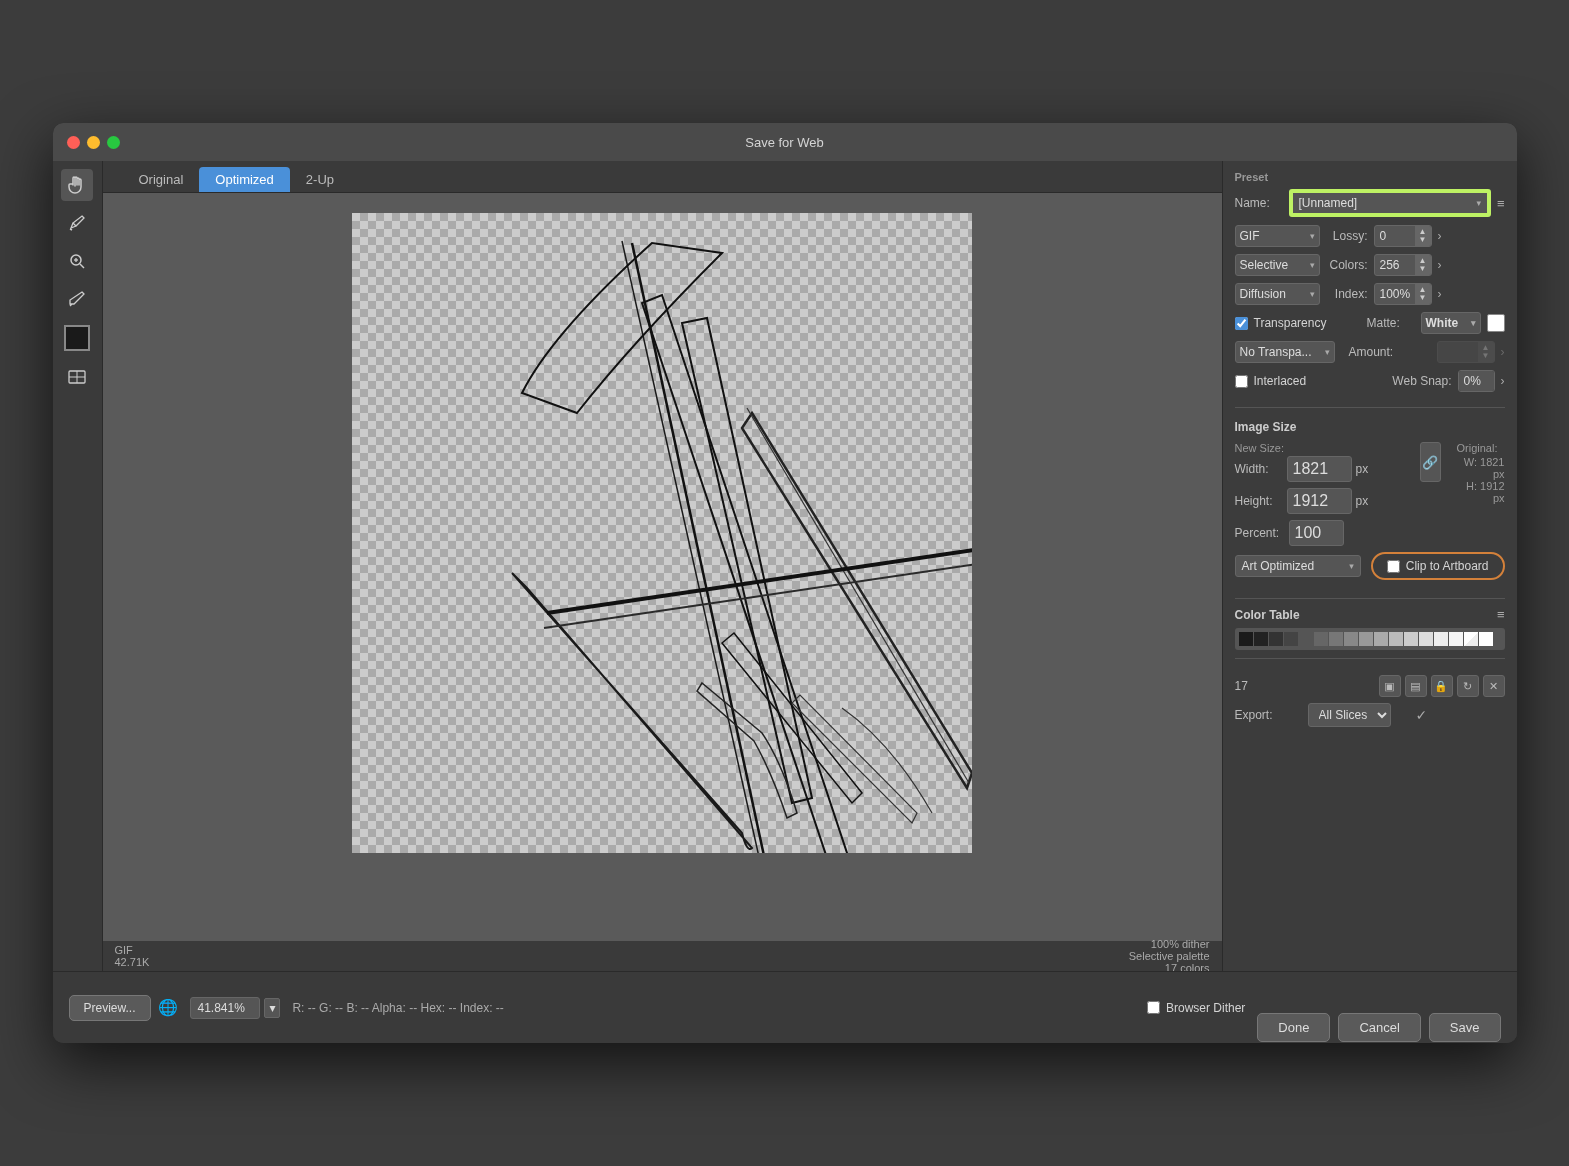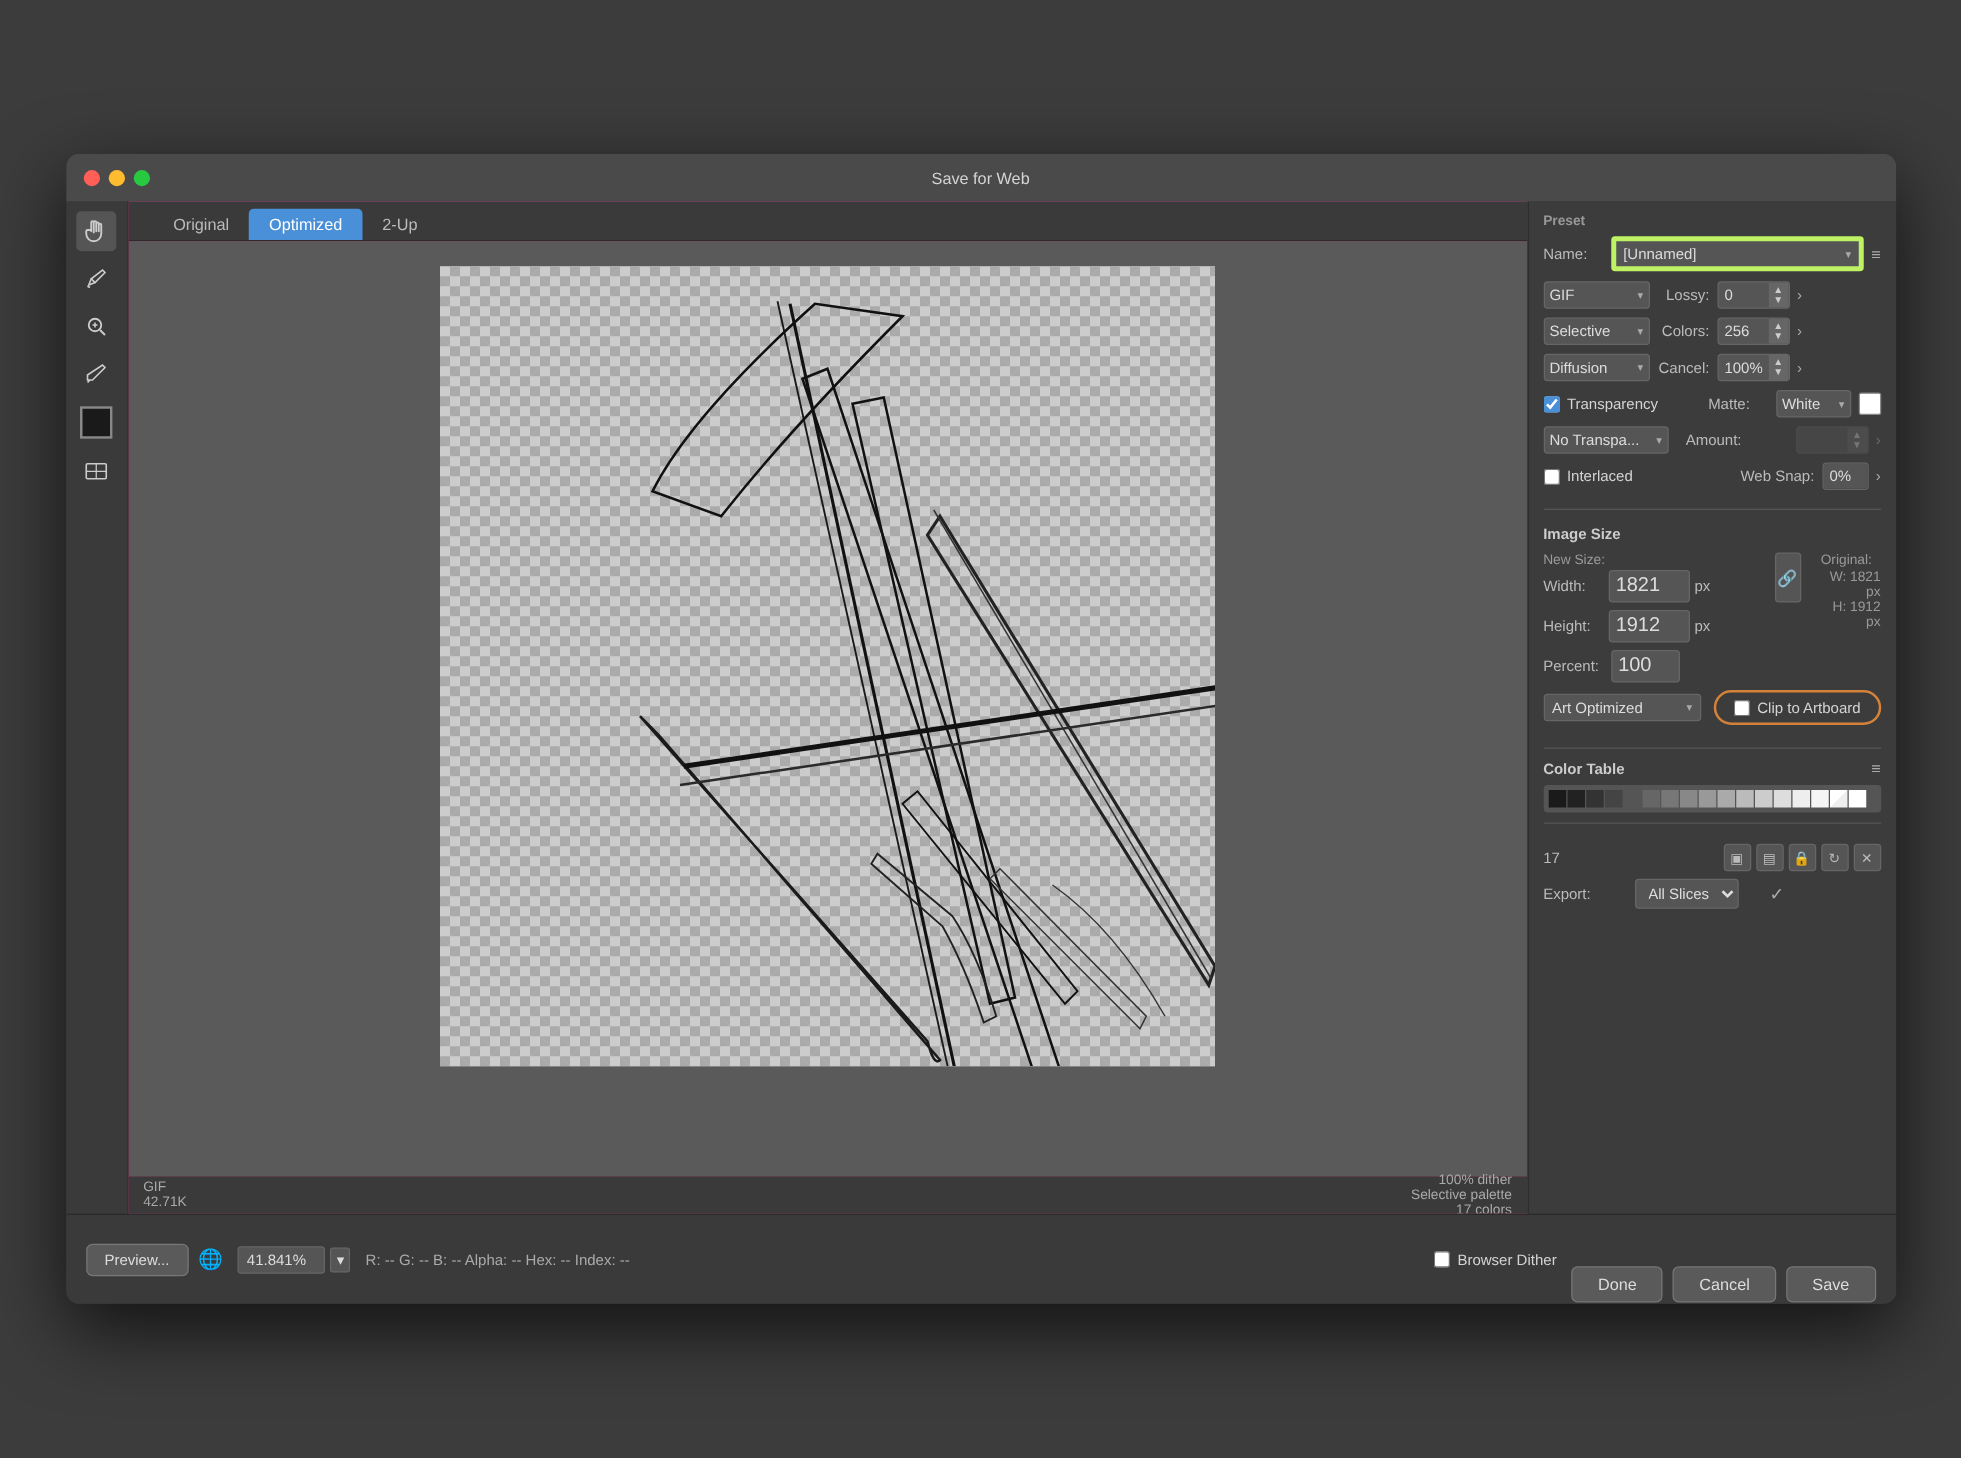--- a/index.html
+++ b/index.html
@@ -669,39 +669,39 @@
           </div>
         </div>
         <span style="color:#aaa; cursor:pointer;">›</span>
       </div>
 
       <div class="row">
         <div class="select-field" style="min-width:85px;">
           <span>Diffusion</span>
           <span class="chevron">▾</span>
         </div>
-        <span class="label-text" style="min-width:42px; text-align:right;">Cancel:</span>
+        <span class="label-text" style="min-width:42px; text-align:right;">Index:</span>
         <div class="field-with-arrow">
           <input type="text" value="100%" style="width: 40px;">
           <div style="width:16px; background:#666; display:flex; flex-direction:column; align-items:center; justify-content:center; cursor:pointer; height:100%; padding:2px 0;">
             <span style="font-size:8px; line-height:1; color:#ccc;">▲</span>
             <span style="font-size:8px; line-height:1; color:#ccc;">▼</span>
           </div>
         </div>
         <span style="color:#aaa; cursor:pointer;">›</span>
       </div>
 
       <div class="row">
         <div class="checkbox-row">
           <input type="checkbox" checked="" style="">
           <span>Transparency</span>
         </div>
         <div class="matte-row" style="margin-left:auto;">
           <span class="label-text">Matte:</span>
-          <div class="select-field" style="min-width:60px;">
+          <div class="select-field" style="min-width:60px;font-weight:bold;">
             <span>White</span>
             <span class="chevron">▾</span>
           </div>
           <div class="color-swatch"></div>
         </div>
       </div>
 
       <div class="row">
         <div class="select-field" style="min-width:100px;">
           <span>No Transpa...</span>

